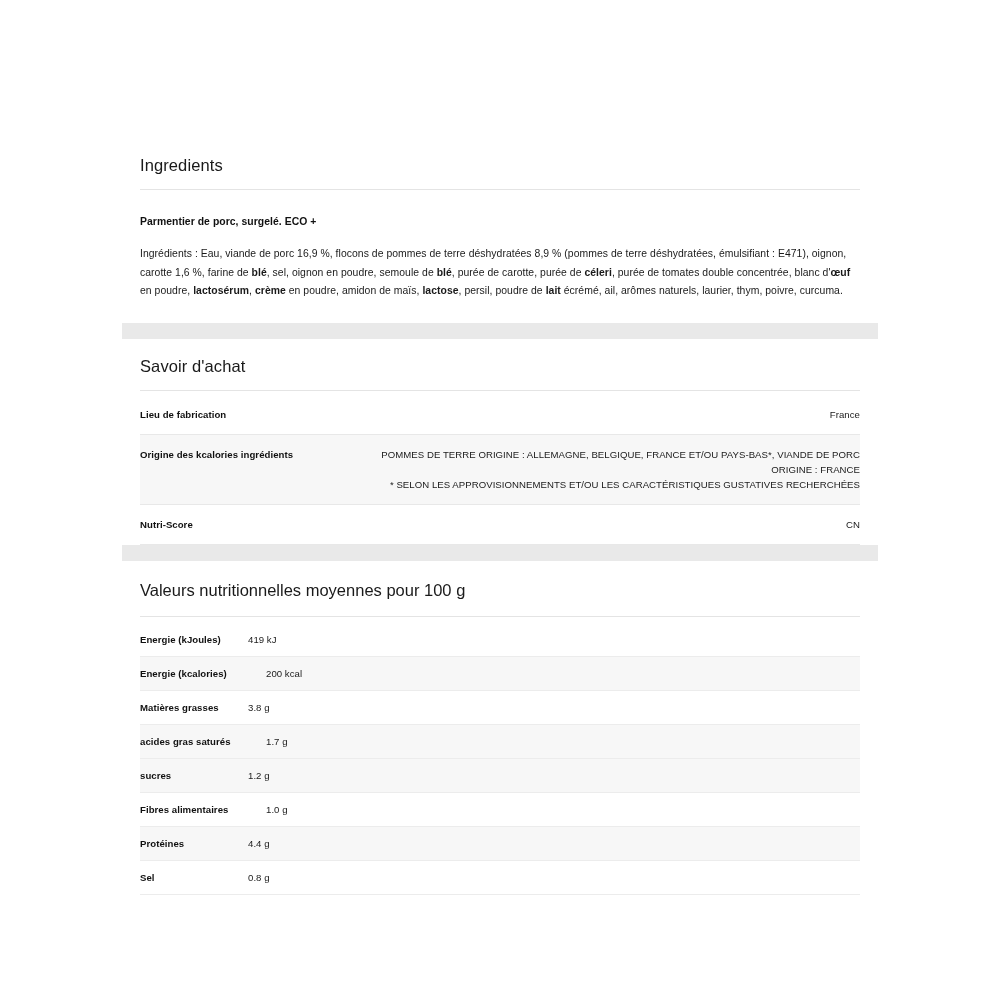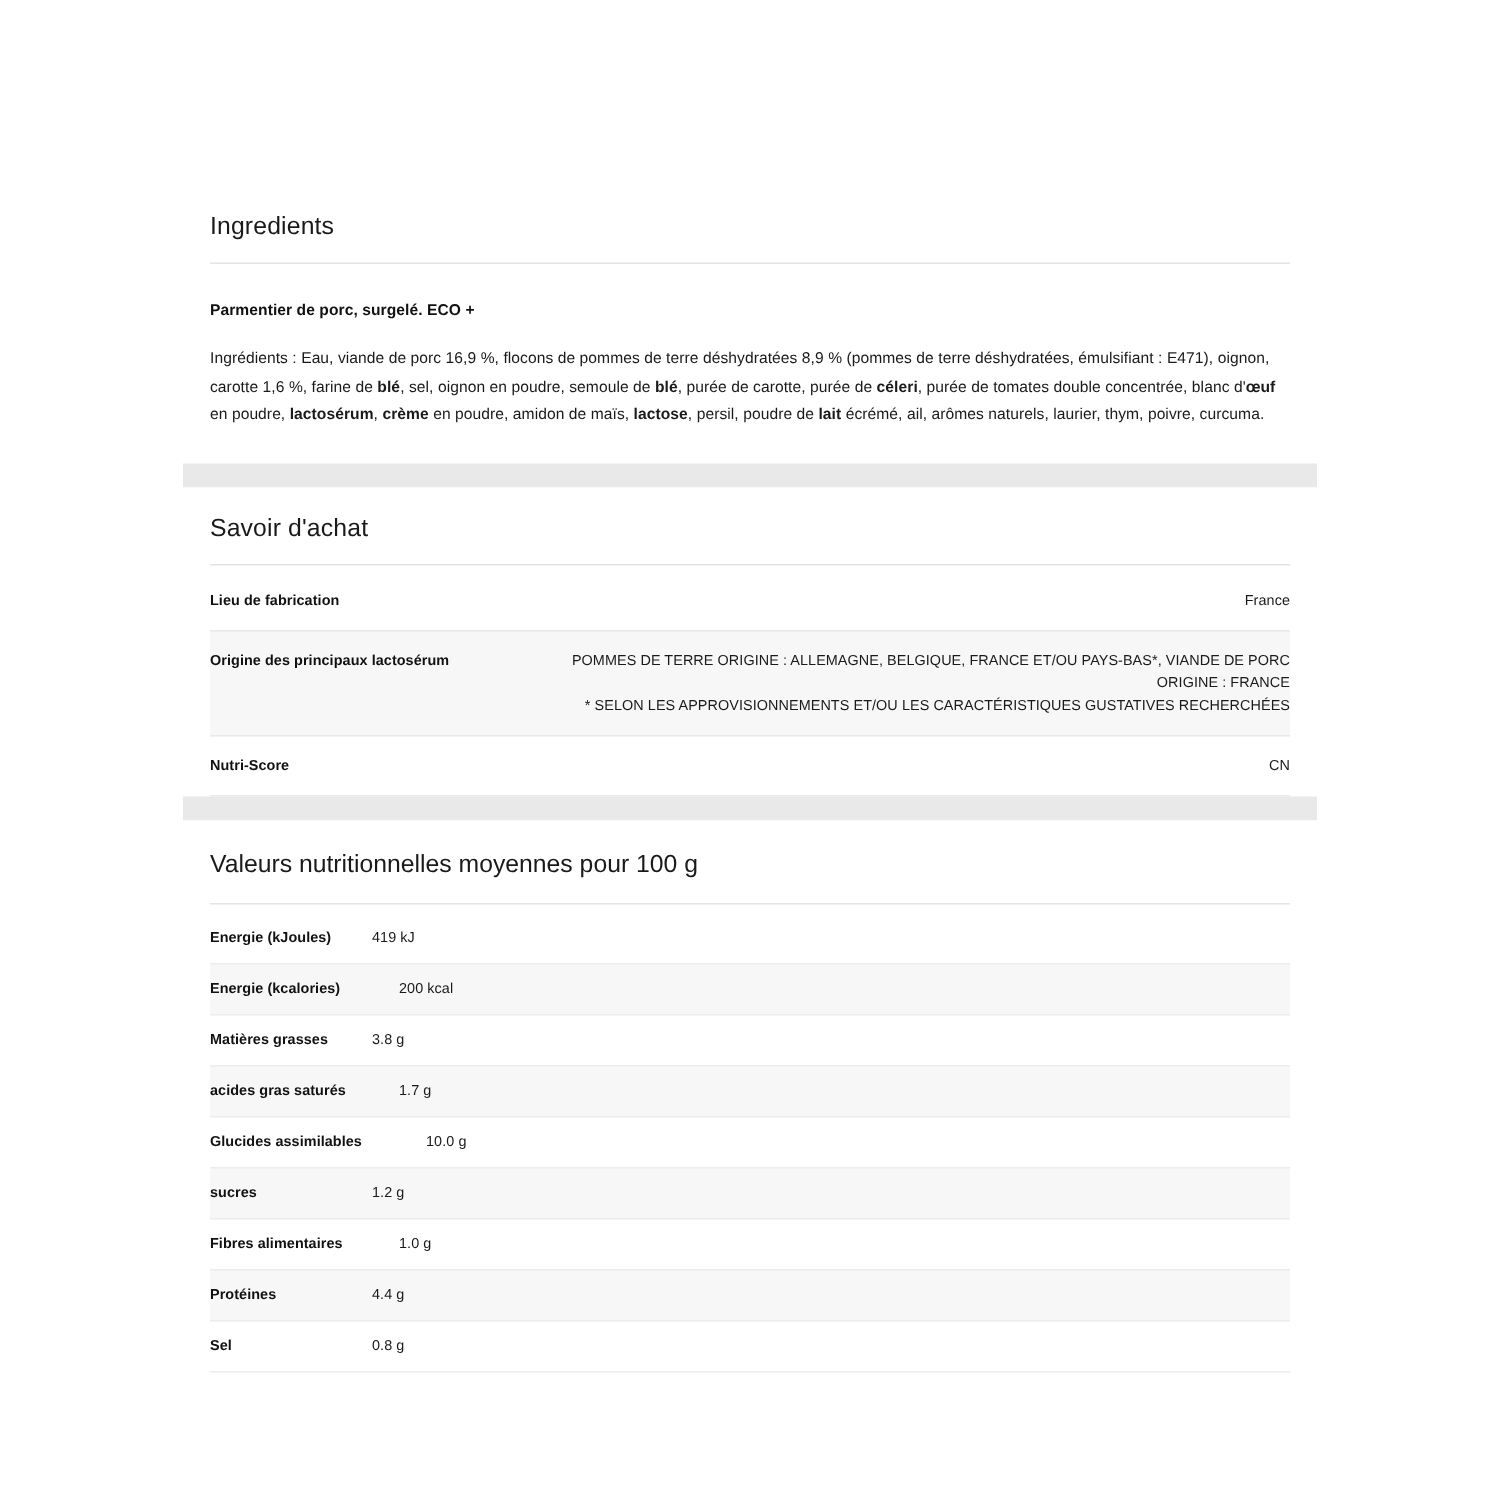--- a/index.html
+++ b/index.html
@@ -16,21 +16,21 @@
   }
   .page {
     position: relative;
     width: 1000px;
     height: 1000px;
     box-sizing: border-box;
   }
   .content {
     position: absolute;
     left: 122px;
-    top: 124px;
+    top: 138px;
     width: 756px;
   }
 
   
   .section {
     background: #ffffff;
     padding: 0 18px;
     box-sizing: border-box;
   }
   .section-title {
@@ -150,21 +150,21 @@
     <section class="section">
       <h2 class="section-title">Savoir d'achat</h2>
       <div class="kv-wrap">
         <table class="kv">
           <tbody id="savoir-rows">
               <tr>
                 <td class="k">Lieu de fabrication</td>
                 <td class="v">France</td>
               </tr>
               <tr class="alt">
-                <td class="k">Origine des principaux lactosérum</td>
+                <td class="k">Origine des kcalories ingrédients</td>
                 <td class="v">POMMES DE TERRE ORIGINE : ALLEMAGNE, BELGIQUE, FRANCE ET/OU PAYS-BAS*, VIANDE DE PORC ORIGINE : FRANCE<br>* SELON LES APPROVISIONNEMENTS ET/OU LES CARACTÉRISTIQUES GUSTATIVES RECHERCHÉES</td>
               </tr>
               <tr>
                 <td class="k">Nutri-Score</td>
                 <td class="v">CN</td>
               </tr>
             </tbody>
         </table>
       </div>
     </section>
@@ -185,24 +185,20 @@
                 <td class="v" style="padding-left: 18px;">200 kcal</td>
               </tr>
               <tr>
                 <td class="k">Matières grasses</td>
                 <td class="v" style="padding-left: 0px;">3.8 g</td>
               </tr>
               <tr class="alt">
                 <td class="k">acides gras saturés</td>
                 <td class="v" style="padding-left: 18px;">1.7 g</td>
               </tr>
-              <tr>
-                <td class="k">Glucides assimilables</td>
-                <td class="v" style="padding-left: 36px;">10.0 g</td>
-              </tr>
               <tr class="alt">
                 <td class="k">sucres</td>
                 <td class="v" style="padding-left: 0px;">1.2 g</td>
               </tr>
               <tr>
                 <td class="k">Fibres alimentaires</td>
                 <td class="v" style="padding-left: 18px;">1.0 g</td>
               </tr>
               <tr class="alt">
                 <td class="k">Protéines</td>

